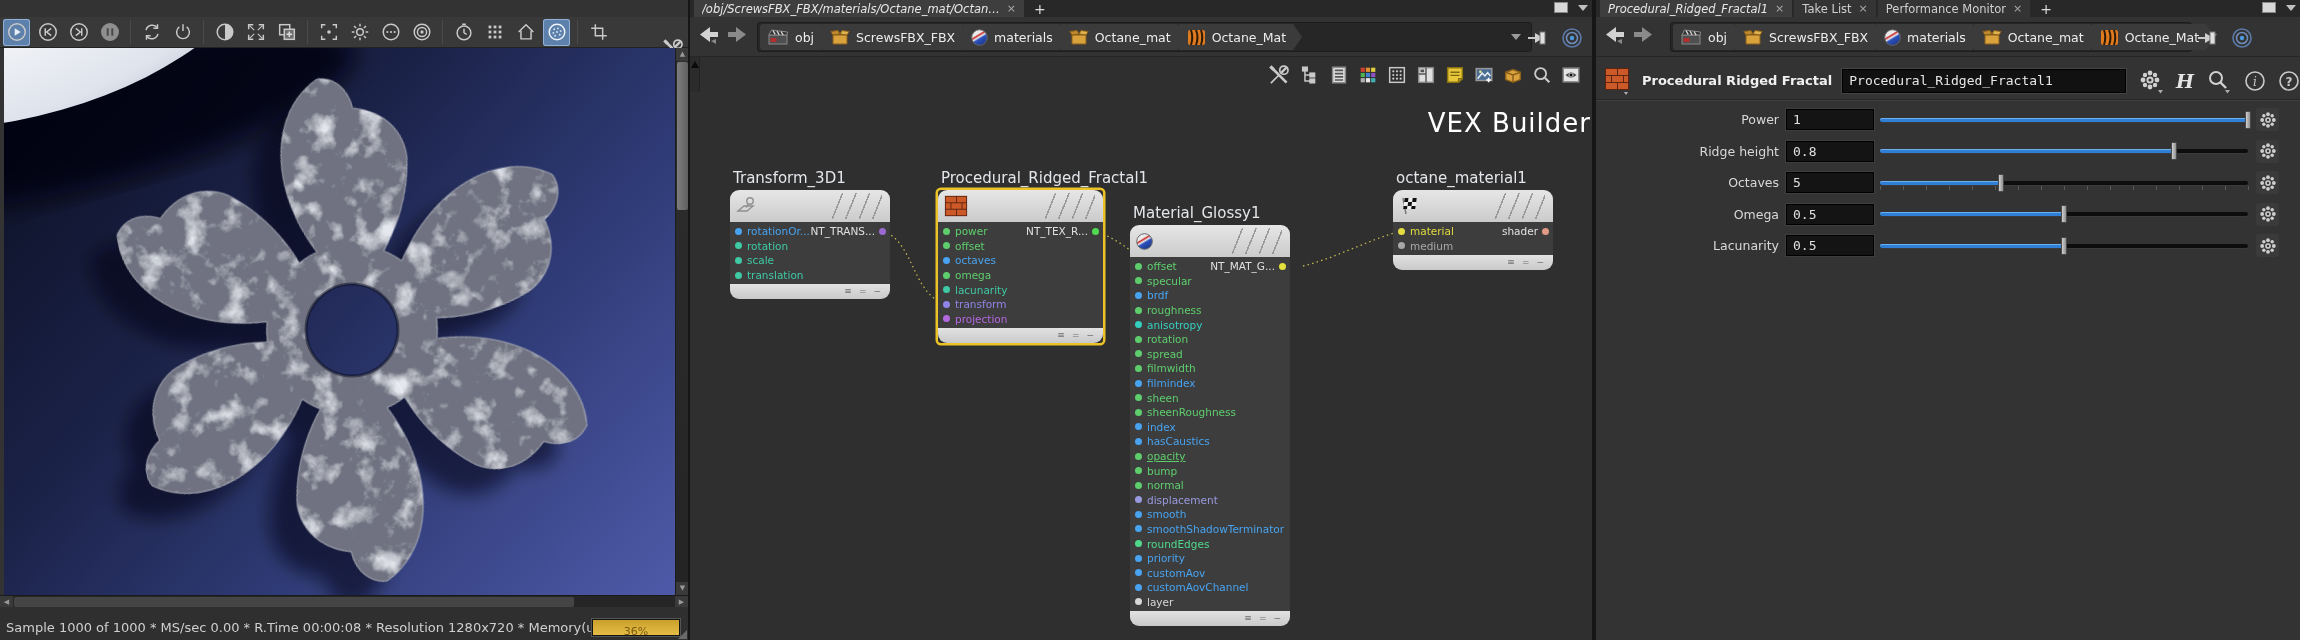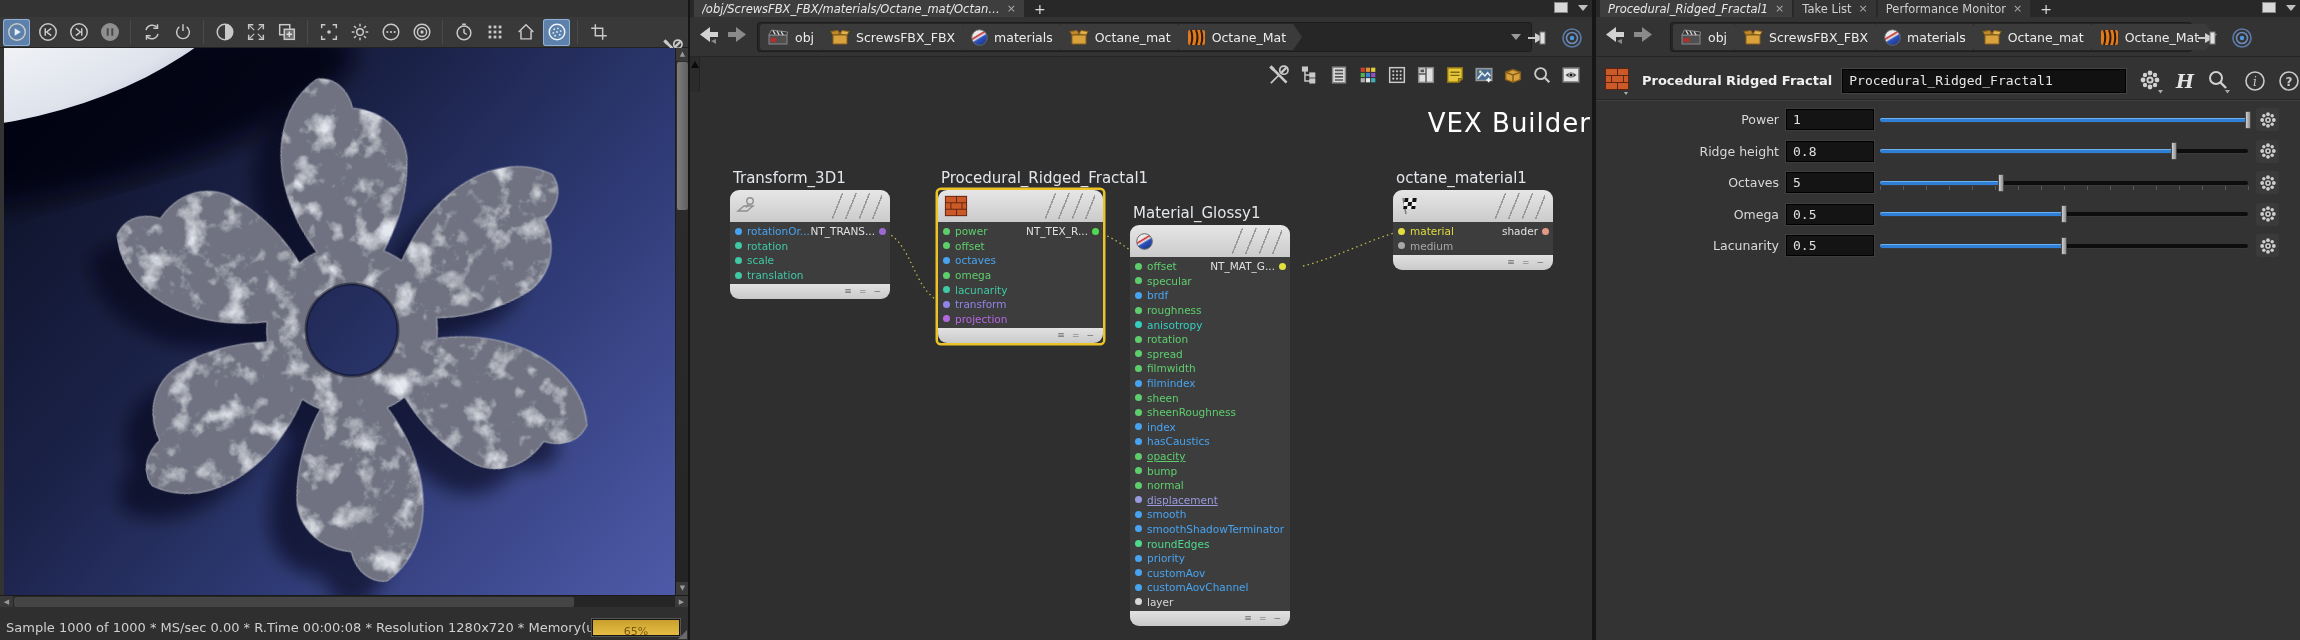--- a/index.html
+++ b/index.html
@@ -311,21 +311,21 @@
     </div>
     <div class="hscroll">
       <span class="sbtn" style="left:0">◀</span>
       <span class="thumb"></span>
       <span class="sbtn" style="right:0">▶</span>
     </div>
 
     <div class="statusbar">
       <span class="status-text">Sample 1000 of 1000 * MS/sec 0.00 * R.Time 00:00:08 * Resolution 1280x720 * Memory(us</span>
       <span class="progress">
-        <span class="plabel">65%</span>
+        <span class="plabel">36%</span>
       </span>
       <span class="grip"></span>
     </div>
   </section>
 
   <div class="vdiv" style="left:688px;width:2px;"></div>
 
   <section class="pane pane-mid">
     <div class="tabbar">
       <div class="tab active it">
@@ -729,21 +729,21 @@
                 <div class="port-row">
                   <span class="pdot" style="background: rgb(94, 206, 109);"></span>
                   <span class="plab" style="color: rgb(94, 206, 109);">bump</span>
                 </div>
                 <div class="port-row">
                   <span class="pdot" style="background: rgb(94, 206, 109);"></span>
                   <span class="plab" style="color: rgb(94, 206, 109);">normal</span>
                 </div>
                 <div class="port-row">
                   <span class="pdot" style="background: rgb(154, 154, 224);"></span>
-                  <span class="plab" style="color: rgb(154, 154, 224); text-decoration: underline;">displacement</span>
+                  <span class="plab" style="color: rgb(154, 154, 224);">displacement</span>
                 </div>
                 <div class="port-row">
                   <span class="pdot" style="background: rgb(72, 163, 240);"></span>
                   <span class="plab" style="color: rgb(72, 163, 240);">smooth</span>
                 </div>
                 <div class="port-row">
                   <span class="pdot" style="background: rgb(72, 163, 240);"></span>
                   <span class="plab" style="color: rgb(72, 163, 240);">smoothShadowTerminator</span>
                 </div>
                 <div class="port-row">

